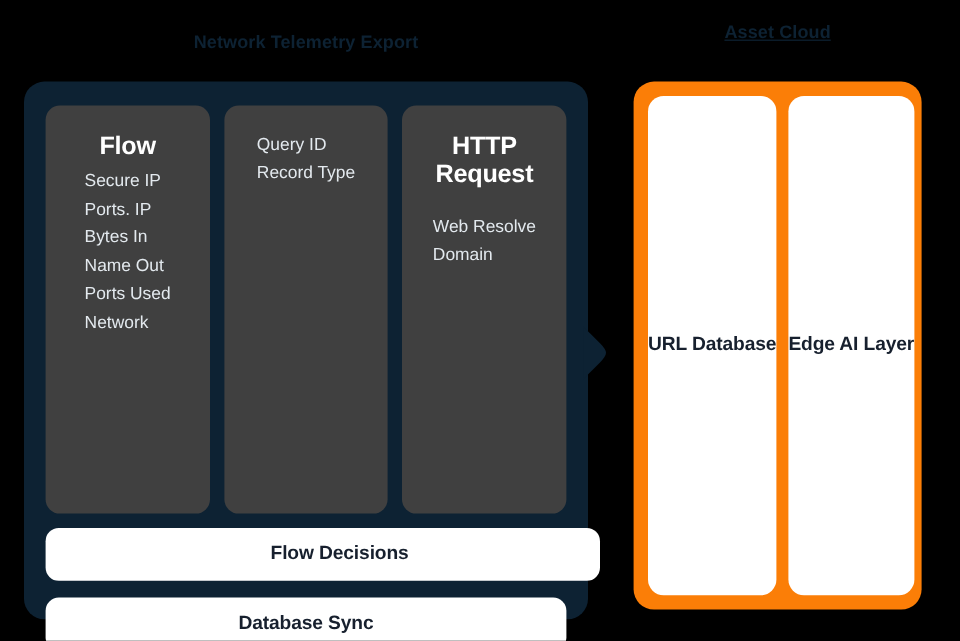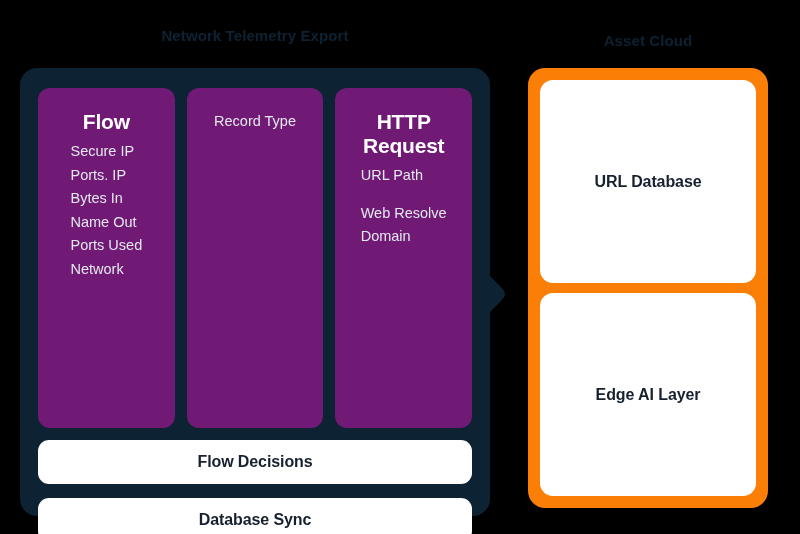--- a/index.html
+++ b/index.html
@@ -33,22 +33,23 @@
     text-align: center;
     white-space: nowrap;
   }
   #telemetry-title {
     left: 20px;
     top: 27px;
     width: 470px;
   }
   #asset-title {
     left: 528px;
-    top: 32px;
+    top: 19px;
     width: 240px;
+    text-decoration: underline;
   }
 
   
   #telemetry-panel {
     position: absolute;
     left: 20px;
     top: 68px;
     width: 470px;
     height: 448px;
     background: #0d2233;
@@ -70,21 +71,21 @@
     left: 18px;
     top: 20px;
     width: 434px;
     height: 340px;
     display: flex;
     gap: 12px;
   }
 
   .field-card {
     flex: 1 1 0;
-    background: #701a75;
+    background: #404040;
     border-radius: 12px;
     padding: 22px 8px 12px 8px;
     box-sizing: border-box;
     display: flex;
     flex-direction: column;
     align-items: center;
   }
 
   .field-card-title {
     color: #ffffff;
@@ -121,38 +122,36 @@
     display: flex;
     align-items: center;
     justify-content: center;
   }
   .wide-bar-label {
     color: #17202e;
     font-weight: bold;
     font-size: 16px;
     letter-spacing: -0.1px;
   }
-  #bar-flow-decisions { top: 372px; }
+  #bar-flow-decisions { top: 372px; padding-left: 28px; }
   #bar-database-sync  { top: 430px; }
 
   
   #asset-panel {
     position: absolute;
     left: 528px;
     top: 68px;
     width: 240px;
     height: 440px;
     background: #fb7e07;
     border-radius: 17px;
     padding: 12px;
     box-sizing: border-box;
     display: flex;
-    flex-direction: column;
     gap: 10px;
-    justify-content: flex-end;
   }
 
   .asset-card {
     flex: 1 1 0;
     background: #ffffff;
     border-radius: 13px;
     display: flex;
     align-items: center;
     justify-content: center;
   }
@@ -186,31 +185,31 @@
           <li class="field-item">Ports. IP</li>
           <li class="field-item">Bytes In</li>
           <li class="field-item">Name Out</li>
           <li class="field-item">Ports Used</li>
           <li class="field-item">Network</li>
         </ul>
       </div>
 
       <div class="field-card">
         <ul class="field-list">
+          <li class="field-item">Query ID</li>
           <li class="field-item">Record Type</li>
         </ul>
       </div>
 
       <div class="field-card">
         <div class="field-card-title">
           <span>HTTP</span><br>
           <span>Request</span>
         </div>
         <ul class="field-list">
-          <li class="field-item">URL Path</li>
           <li class="field-item spaced">Web Resolve</li>
           <li class="field-item">Domain</li>
         </ul>
       </div>
 
     </div>
 
     <div class="wide-bar" id="bar-flow-decisions">
       <span class="wide-bar-label">Flow Decisions</span>
     </div>

